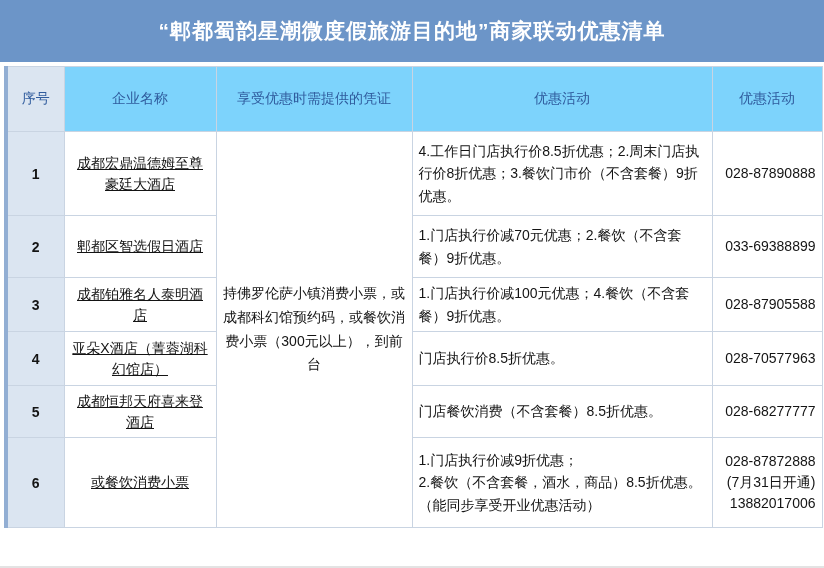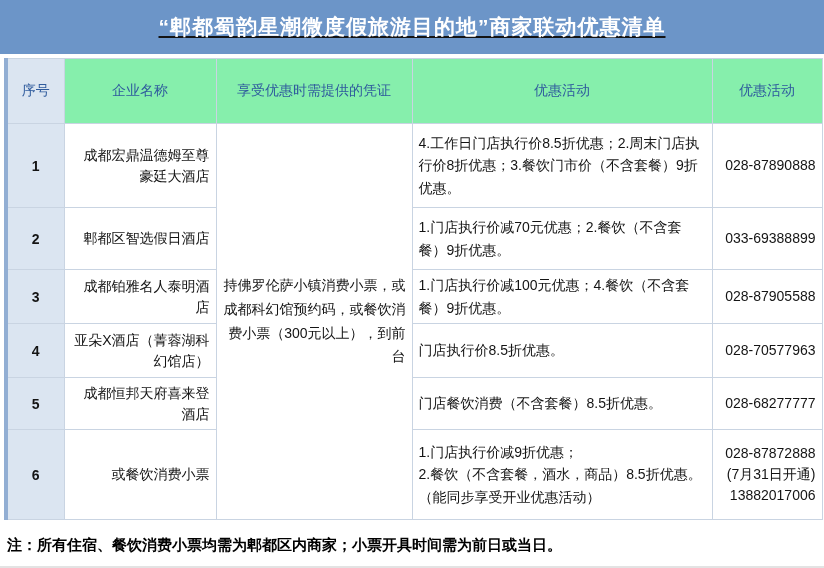--- a/index.html
+++ b/index.html
@@ -20,26 +20,25 @@
     position:relative;
     width:824px;
     height:568px;
     background:#ffffff;
     overflow:hidden;
     box-sizing:border-box;
     border-bottom:2px solid #e3e3e3;
   }
   .title-bar{
     width:100%;
-    height:54px;
+    height:62px;
     background:var(--title-bar-bg);
     display:flex;
     align-items:center;
     justify-content:center;
-    text-decoration:underline;
   }
   .title-bar h1{
     margin:0;
     color:#ffffff;
     font-size:21px;
     font-weight:bold;
     letter-spacing:1px;
   }
   table.offers-table{
     width:816px;
@@ -53,39 +52,40 @@
     border:1px solid var(--border-color);
     font-size:14px;
     vertical-align:middle;
     box-sizing:border-box;
     padding:4px 6px;
   }
   .offers-table thead tr{height:65px;}
   .offers-table th{
     color:var(--header-text);
     font-weight:normal;
-    background:#86efac;
+    background:#7dd3fc;
     text-align:center;
     font-size:14px;
   }
   .offers-table th.col-no{background:var(--no-col-bg);}
   .cell-no{
     background:var(--no-col-bg);
     text-align:center;
     font-weight:bold;
     font-size:15px;
   }
   .cell-company{
-    text-align:right;
+    text-align:center;
     font-size:15px;
     line-height:1.5;
     padding:4px 8px;
+    text-decoration:underline;
   }
   .cell-voucher{
-    text-align:right;
+    text-align:center;
     font-size:15px;
     line-height:1.7;
     padding:6px 10px;
   }
   .cell-offer{
     text-align:left;
     line-height:1.6;
     padding:6px 10px;
     white-space:pre-line;
     font-size:14px;
@@ -174,15 +174,14 @@
           <td class="cell-offer">1.门店执行价减9折优惠；
 2.餐饮（不含套餐，酒水，商品）8.5折优惠。
 （能同步享受开业优惠活动）</td>
           <td class="cell-phone">028-87872888
 (7月31日开通)
 13882017006</td>
         </tr>
       </tbody>
   </table>
 
-  <p class="note">注：所有住宿、餐饮消费小票均需为郫都区内商家；小票开具时间需为前日或当日。</p>
 
 </div>
 
 </body></html>

